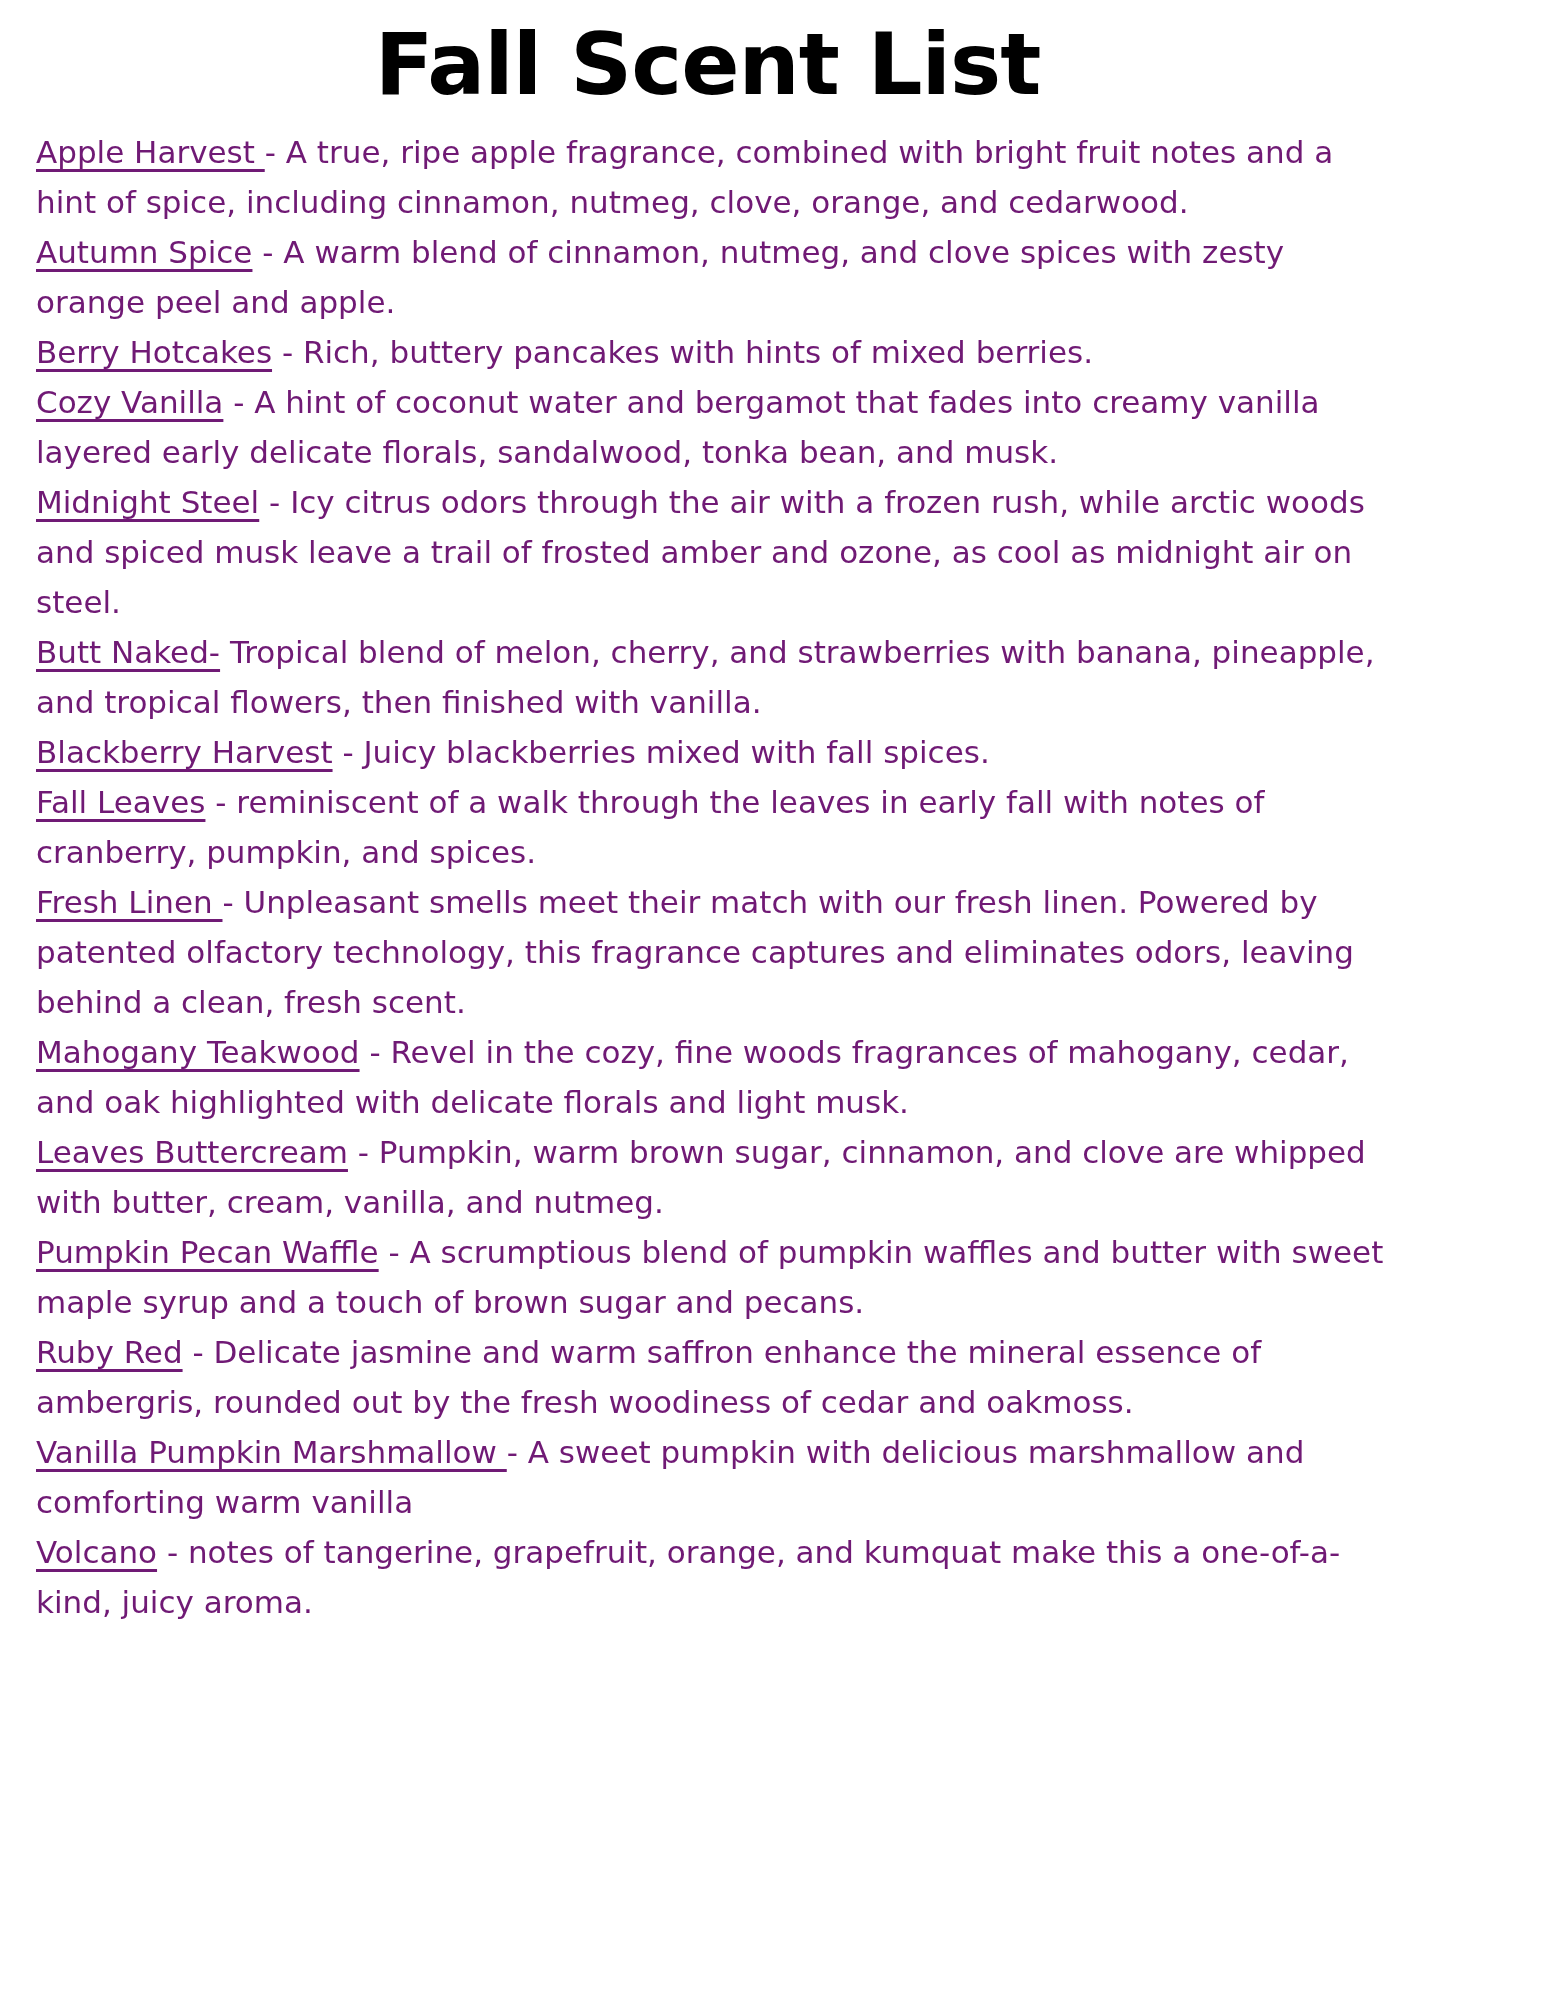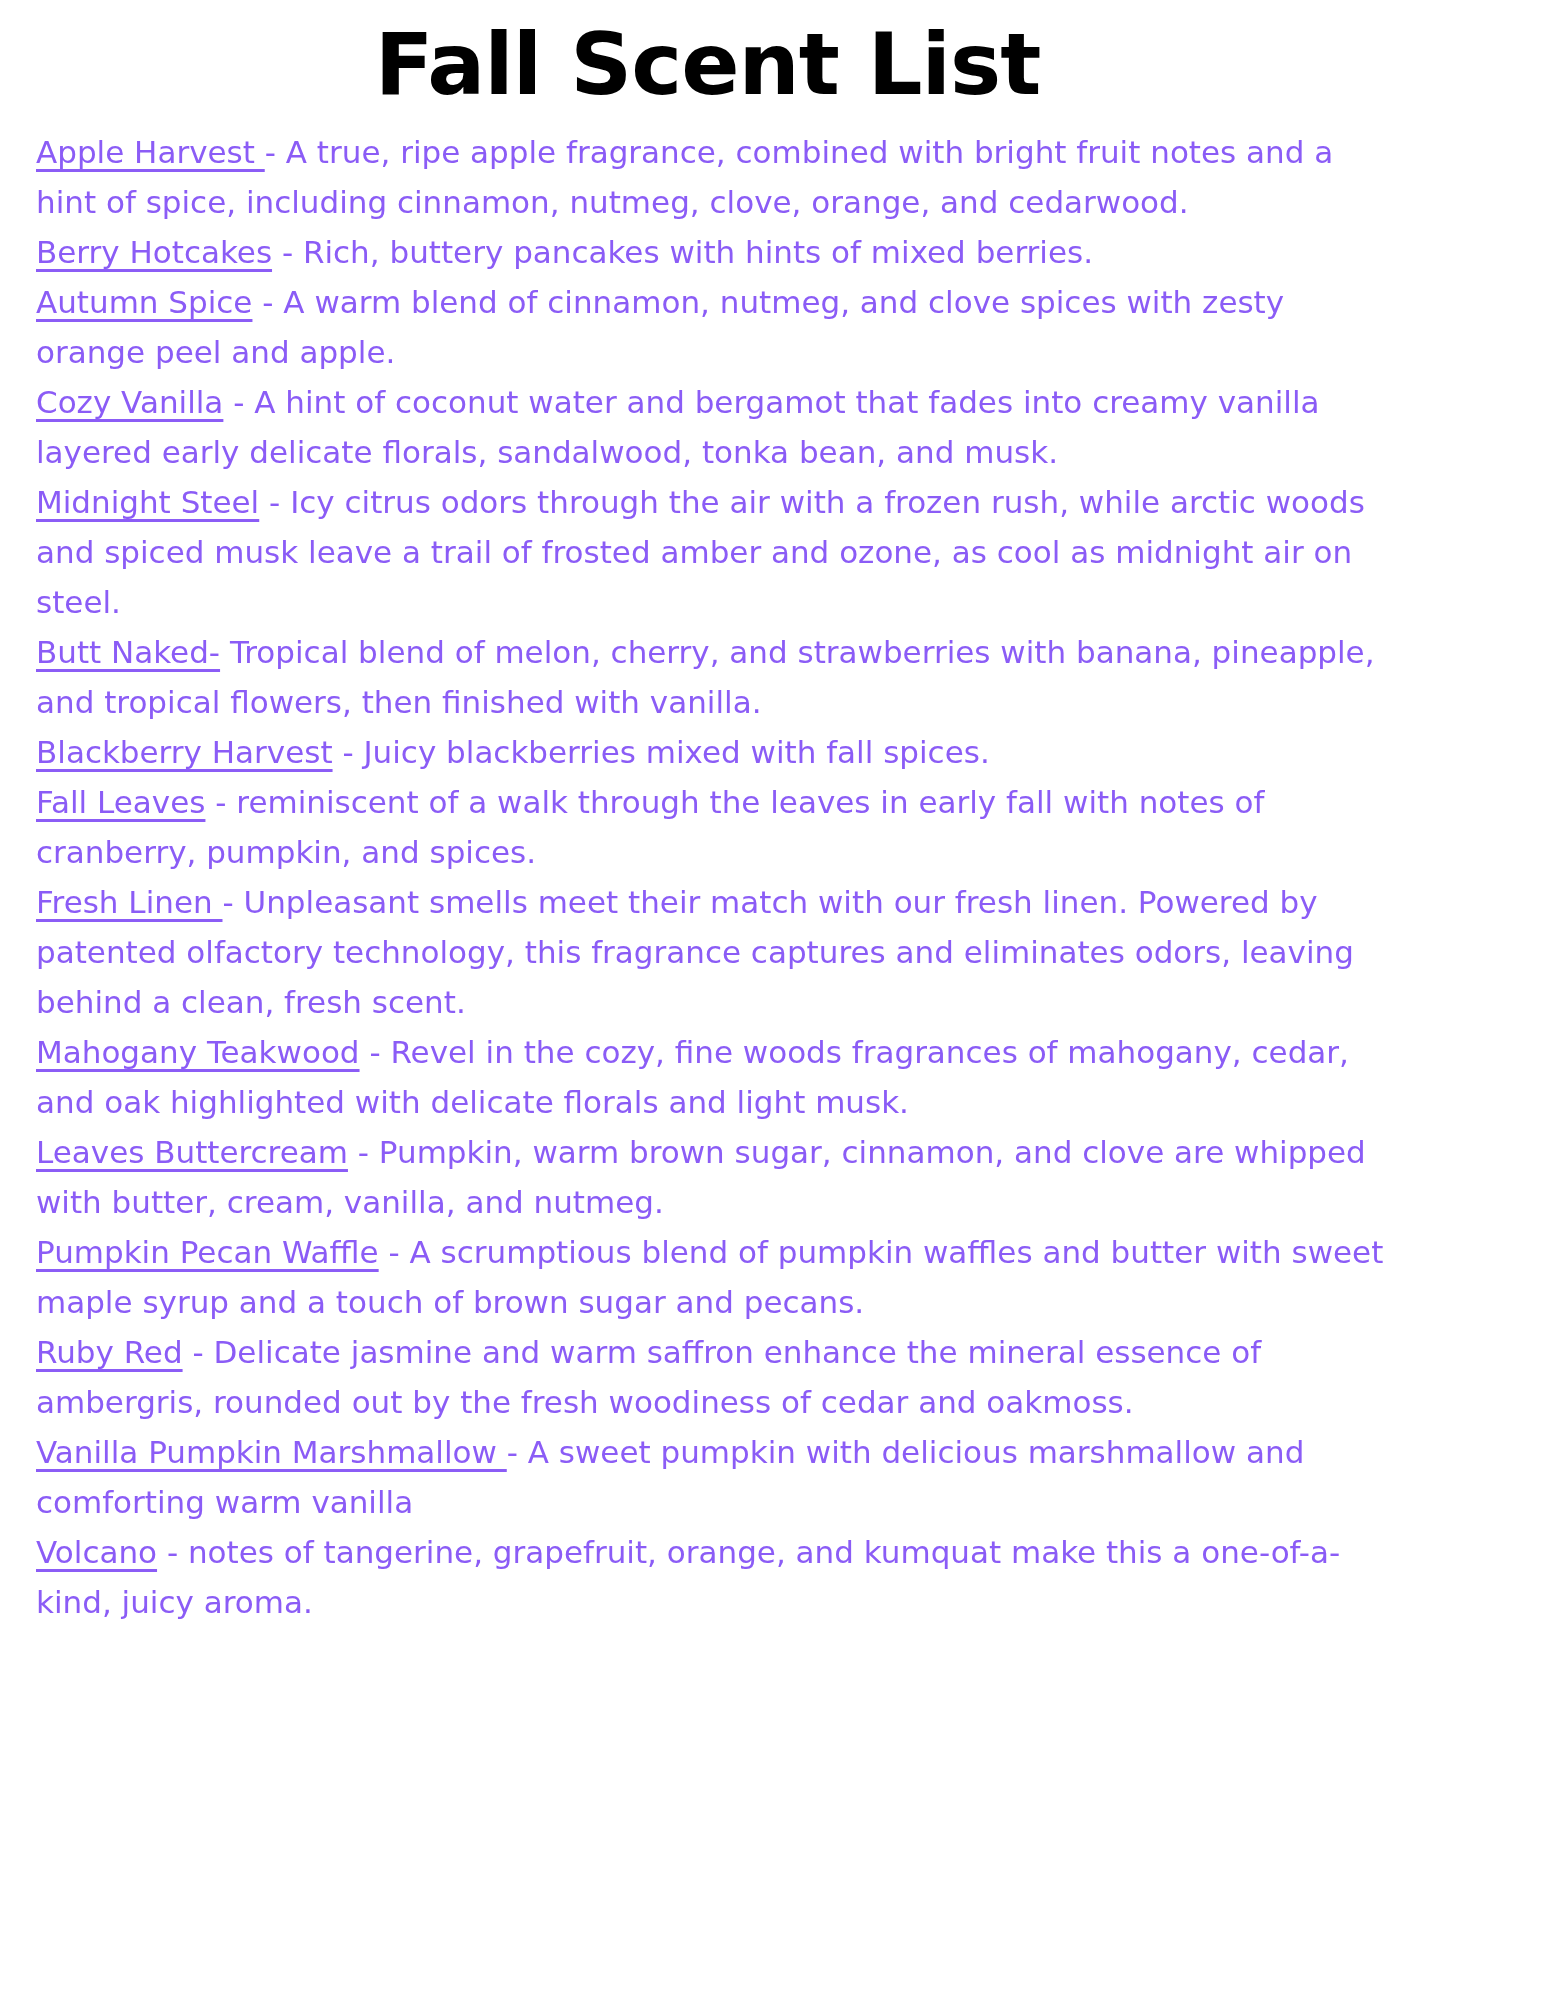--- a/index.html
+++ b/index.html
@@ -30,43 +30,43 @@
     font-weight: 800;
     letter-spacing: -1px;
     color: #000000;
     font-family: "DejaVu Sans", "Liberation Sans", sans-serif;
   }
   .scent-list {
     padding: 0 28px 0 36px;
     font-size: 31px;
     line-height: 50px;
     font-weight: 400;
-    color: #8b5cf6;
+    color: #701a75;
   }
   .scent-entry {
     margin: 0;
     padding: 0;
   }
   .scent-name {
     text-decoration: underline;
     text-decoration-thickness: 2.5px;
     text-underline-offset: 6px;
   }
 </style>
 </head>
 <body>
 
 <div class="page">
   <h1 class="title">Fall Scent List</h1>
   <main class="scent-list" id="scent-list">
   <p class="scent-entry"><span class="scent-name">Apple Harvest </span><span class="scent-desc">- A true, ripe apple fragrance, combined with bright fruit notes and a hint of spice, including cinnamon, nutmeg, clove, orange, and cedarwood.</span></p>
 
+  <p class="scent-entry"><span class="scent-name">Autumn Spice</span><span class="scent-desc"> - A warm blend of cinnamon, nutmeg, and clove spices with zesty orange peel and apple.</span></p>
+
   <p class="scent-entry"><span class="scent-name">Berry Hotcakes</span><span class="scent-desc"> - Rich, buttery pancakes with hints of mixed berries.</span></p>
-
-  <p class="scent-entry"><span class="scent-name">Autumn Spice</span><span class="scent-desc"> - A warm blend of cinnamon, nutmeg, and clove spices with zesty orange peel and apple.</span></p>
 
   <p class="scent-entry"><span class="scent-name">Cozy Vanilla</span><span class="scent-desc"> - A hint of coconut water and bergamot that fades into creamy vanilla layered early delicate florals, sandalwood, tonka bean, and musk.</span></p>
 
   <p class="scent-entry"><span class="scent-name">Midnight Steel</span><span class="scent-desc"> - Icy citrus odors through the air with a frozen rush, while arctic woods and spiced musk leave a trail of frosted amber and ozone, as cool as midnight air on steel.</span></p>
 
   <p class="scent-entry"><span class="scent-name">Butt Naked-</span><span class="scent-desc"> Tropical blend of melon, cherry, and strawberries with banana, pineapple, and tropical flowers, then finished with vanilla.</span></p>
 
   <p class="scent-entry"><span class="scent-name">Blackberry Harvest</span><span class="scent-desc"> - Juicy blackberries mixed with fall spices.</span></p>
 
   <p class="scent-entry"><span class="scent-name">Fall Leaves</span><span class="scent-desc"> - reminiscent of a walk through the leaves in early fall with notes of cranberry, pumpkin, and spices.</span></p>

